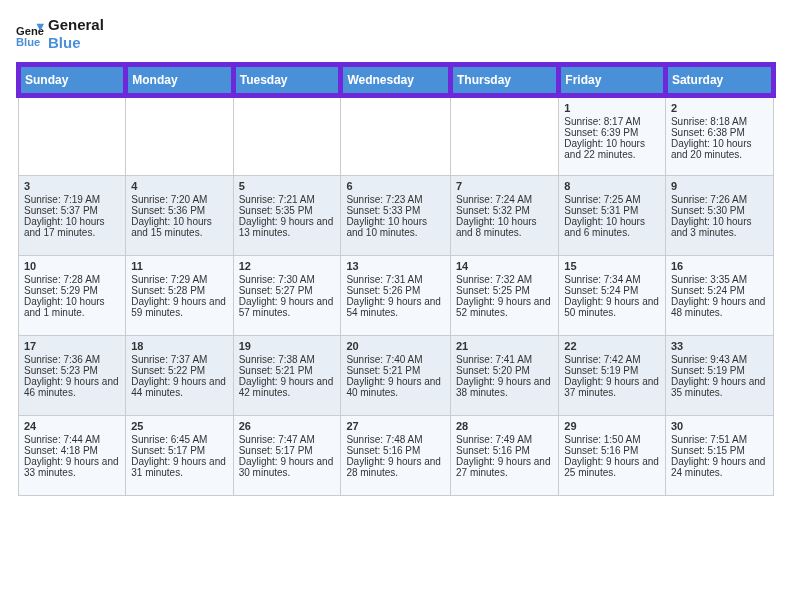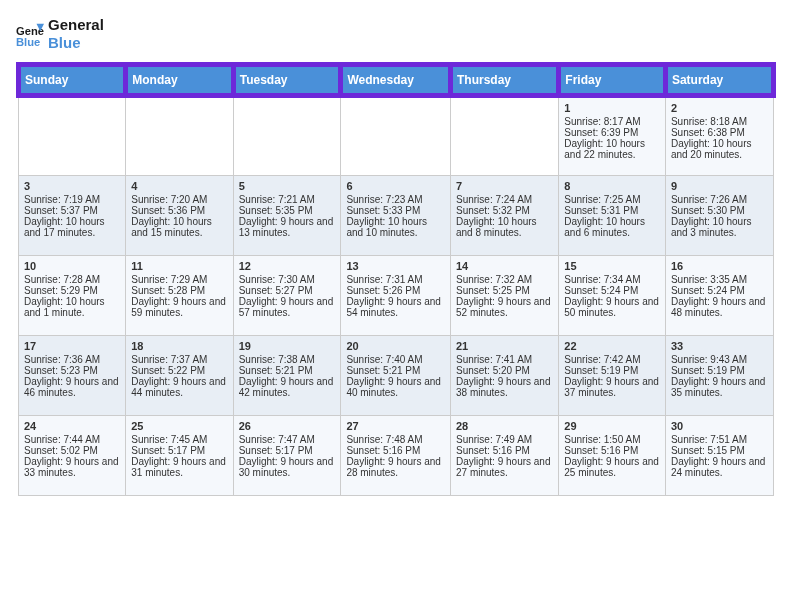--- a/index.html
+++ b/index.html
@@ -255,26 +255,26 @@
           <span class="day-num">33</span>
           <div>Sunrise: 9:43 AM</div>
           <div>Sunset: 5:19 PM</div>
           <div>Daylight: 9 hours and 35 minutes.</div>
         </td>
       </tr>
       <tr>
         <td>
           <span class="day-num">24</span>
           <div>Sunrise: 7:44 AM</div>
-          <div>Sunset: 5:02 PM</div>
+          <div>Sunset: 4:18 PM</div>
           <div>Daylight: 9 hours and 33 minutes.</div>
         </td>
         <td>
           <span class="day-num">25</span>
-          <div>Sunrise: 7:45 AM</div>
+          <div>Sunrise: 6:45 AM</div>
           <div>Sunset: 5:17 PM</div>
           <div>Daylight: 9 hours and 31 minutes.</div>
         </td>
         <td>
           <span class="day-num">26</span>
           <div>Sunrise: 7:47 AM</div>
           <div>Sunset: 5:17 PM</div>
           <div>Daylight: 9 hours and 30 minutes.</div>
         </td>
         <td>

